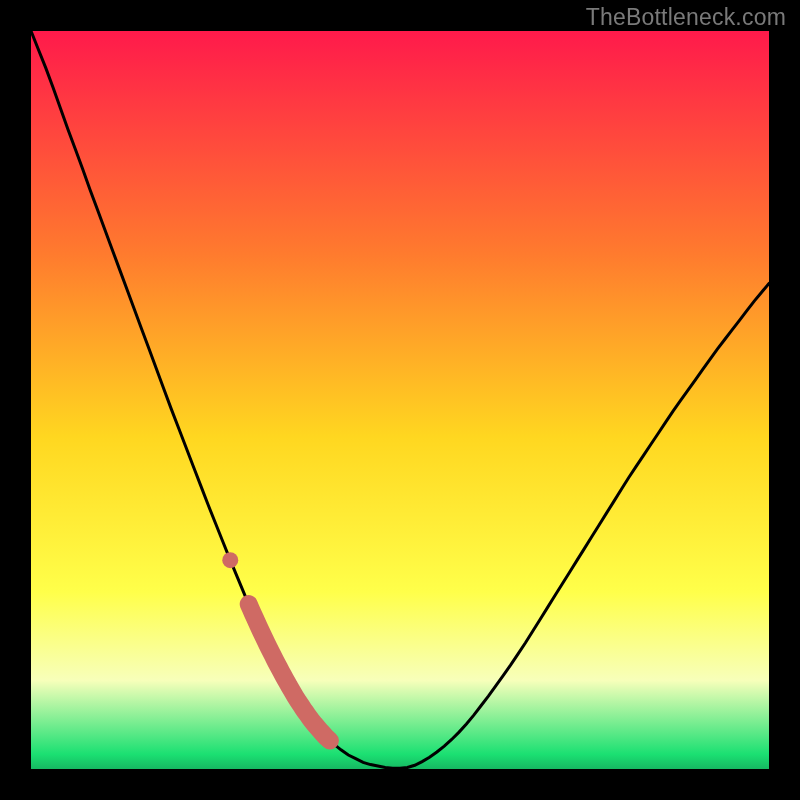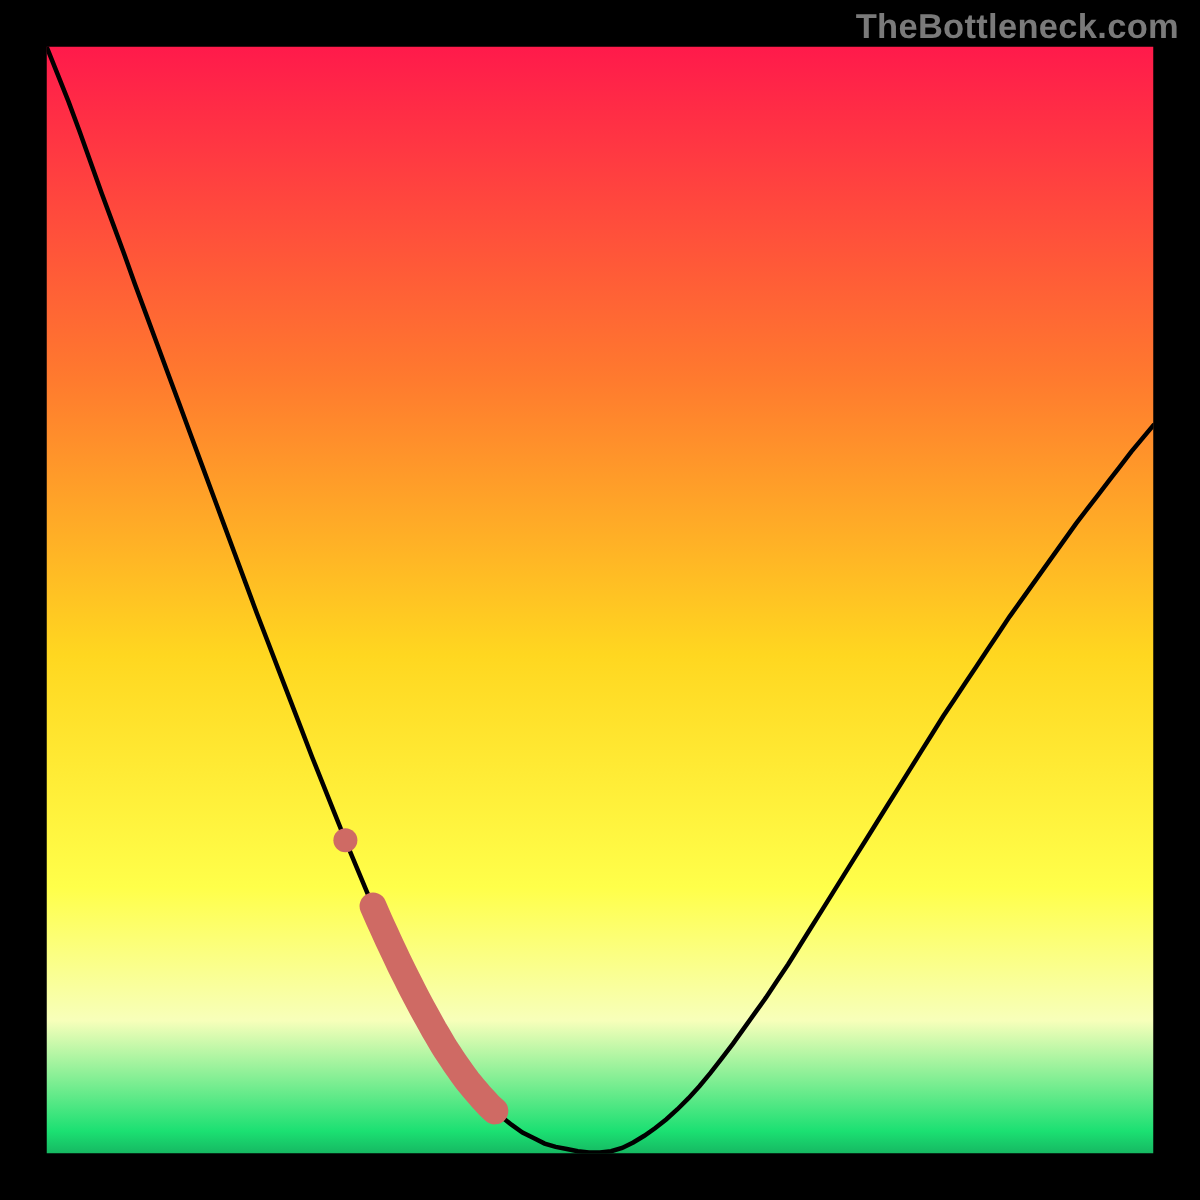--- a/index.html
+++ b/index.html
@@ -19,21 +19,21 @@
     height: 800px;
     background: #000;
   }
   .watermark {
     position: absolute;
     top: 4px;
     right: 14px;
     color: #7a7a7a;
     font-size: 23px;
     letter-spacing: 0.2px;
-    font-weight: 700;
+    font-weight: 400;
     z-index: 50;
   }
   .plot {
     position: absolute;
     left: 31px;
     top: 31px;
     width: 738px;
     height: 738px;
   }
   svg { display: block; }

